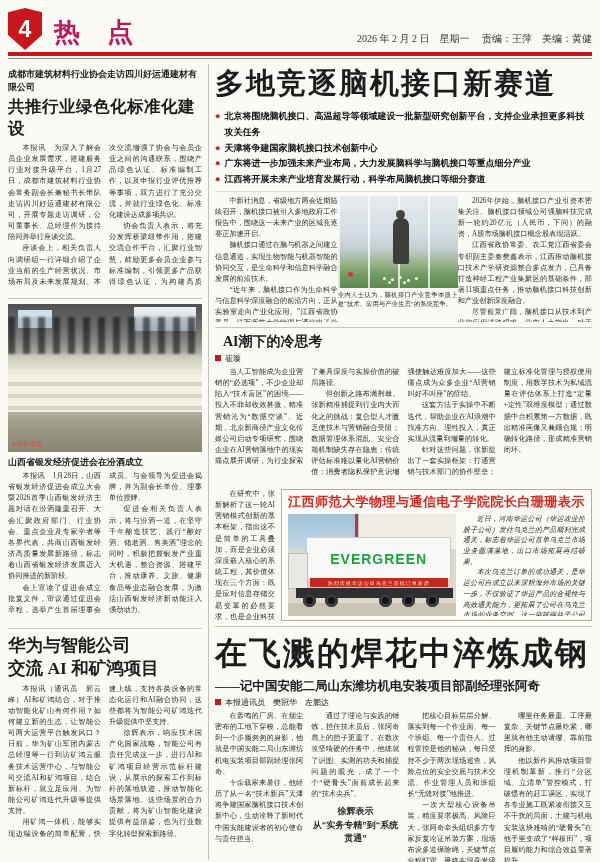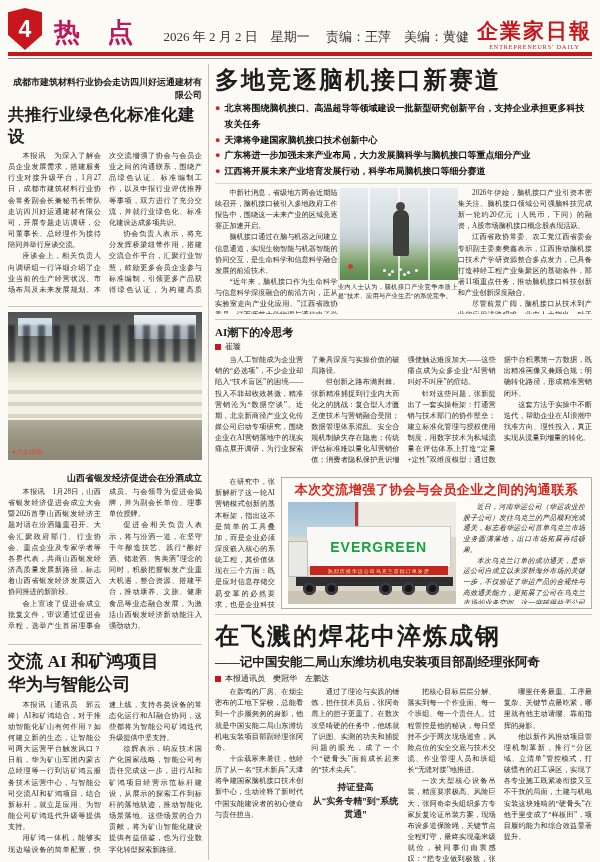--- a/index.html
+++ b/index.html
@@ -6,34 +6,34 @@
   .page{width:600px;height:862px;margin:0 auto;background:#fbfaf4;box-sizing:border-box;
         padding:6px 8px 0;font-family:"Liberation Serif",serif;color:#1c1c1c;overflow:hidden;position:relative;}
   
   header{display:flex;align-items:flex-end;height:44px;}
   .badge{width:34px;height:42px;background:#c8171c;color:#fff;
          clip-path:polygon(50% 0,100% 10%,100% 64%,50% 100%,0 64%,0 10%);
          display:flex;align-items:center;justify-content:center;
          font:bold 23px "Liberation Sans",sans-serif;}
   .section-title{font:900 26px "Liberation Sans",sans-serif;letter-spacing:10px;margin-left:12px;color:#be185d;}
   .head-right{margin-left:auto;display:flex;align-items:flex-end;gap:8px;}
-  .dateline{font-size:13px;color:#333;margin-bottom:4px;white-space:nowrap;}
+  .dateline{font-size:10px;color:#333;margin-bottom:4px;white-space:nowrap;}
   .masthead{text-align:center;line-height:1;}
   .logo{color:#c8171c;font-weight:900;font-size:21px;letter-spacing:2px;}
   .logo-en{color:#c8171c;font-size:6px;letter-spacing:1px;margin-top:2px;}
   .red-rule{border-top:4px solid #c8171c;border-bottom:1px solid #8a8a8a;height:2px;margin:2px 0 5px;}
   
   .content{display:flex;height:796px;}
   aside{width:194px;flex:none;}
   .vr{width:1px;background:#c6c2b8;margin:0 6px;flex:none;}
   main{flex:1;min-width:0;}
   .hsep{border-top:1px solid #c9c5ba;margin:5px 0;}
   .hsep-light{border-top:1px solid #ddd8cc;margin:3px 0 4px;}
   
-  .kicker{font:bold 9px "Liberation Sans",sans-serif;margin:12px 0 2px;text-align:right;}
+  .kicker{font:bold 9px "Liberation Sans",sans-serif;margin:4px 0 2px;}
   .body{font-size:7.2px;line-height:1.55;text-align:justify;color:#2a2a2a;}
   .body p{margin:0;text-indent:2em;}
   .cols2{column-count:2;column-gap:8px;overflow:hidden;}
   .byline{font:8px "Liberation Sans",sans-serif;color:#222;margin:2px 0 3px;display:flex;align-items:center;gap:4px;}
   .redsq{width:6px;height:6px;background:#c8171c;display:inline-block;flex:none;}
   
   .hl-a{font-size:16.5px;font-weight:900;margin:1px 0 3px;letter-spacing:.5px;}
   .a-body{height:150px;}
   .conf{height:148px;position:relative;overflow:hidden;margin-bottom:3px;
     background:linear-gradient(180deg,#4e5052 0%,#6a6c66 14%,#8e9086 24%,#c7c5b6 34%,#eceadb 46%,#dcd9c9 58%,#b2af9f 72%,#96937f 86%,#8a8777 100%);}
@@ -43,39 +43,39 @@
   .conf .screen{position:absolute;left:5%;top:4%;width:34px;height:18px;background:#cfe0ea;}
   .conf .tables{position:absolute;left:0;right:0;top:47%;height:26%;
     background:repeating-linear-gradient(180deg,#f3f1e4 0 8px,#d8d5c5 8px 12px);}
   .conf .tag{position:absolute;left:4px;bottom:3px;color:#e8493a;font:6.5px "Liberation Sans",sans-serif;}
   .hl-b{font-size:19px;font-weight:900;line-height:1.25;margin:1px 0 3px;}
   .b-body{height:152px;}
   .hl-c{font-size:17.5px;font-weight:900;line-height:1.3;margin:2px 0 4px;}
   .hl-c span{display:block;}
   .c-body{height:164px;}
   
-  .hl-main{font-size:24px;font-weight:900;letter-spacing:2px;margin:0 0 5px;text-align:left;}
+  .hl-main{font-size:29px;font-weight:900;letter-spacing:2px;margin:0 0 5px;text-align:left;}
   .bullets{list-style:none;margin:0;padding:0;}
   .bullets li{display:flex;gap:4px;font:bold 9px "Liberation Sans",sans-serif;line-height:1.75;color:#111;}
   .bullets .dot{color:#d2251d;flex:none;}
   .bci-body{display:flex;height:126px;overflow:hidden;}
   .bci-c1{flex:1.05;min-width:0;}
   .bci-mid{width:120px;flex:none;}
   .bci-c3{flex:1.15;min-width:0;}
   .bciph{height:92px;position:relative;overflow:hidden;
     background:linear-gradient(180deg,#e7ecef 0%,#d4dde2 40%,#c2cdd0 58%,#9db58e 72%,#6f9a60 86%,#5e8a52 100%);}
   .bciph .glass{position:absolute;inset:0;background:repeating-linear-gradient(90deg,rgba(255,255,255,.75) 0 2px,transparent 2px 30px);}
   .bciph .figure{position:absolute;left:46%;top:24%;width:16px;height:46px;background:#3c3f3a;border-radius:7px 7px 2px 2px;}
   .bciph .head{position:absolute;left:48.5%;top:15%;width:9px;height:9px;border-radius:50%;background:#4a443c;}
   .bciph .reddot{position:absolute;left:9%;bottom:12%;width:5px;height:5px;border-radius:50%;background:#d33;}
   .bciph .ball{position:absolute;left:38%;bottom:8%;width:3px;height:3px;border-radius:50%;background:#fff;
     box-shadow:8px 1px 0 #fff,16px -1px 0 #fff,24px 2px 0 #fff,32px 0 0 #fff,5px 4px 0 #fff,20px 4px 0 #fff;}
   .bci-cap{font-size:6.4px;line-height:1.5;margin-top:2px;text-align:justify;color:#333;}
   
-  .hl-ai{font-size:11px;font-weight:900;line-height:1.3;margin:1px 0 2px;}
+  .hl-ai{font-size:14px;font-weight:900;line-height:1.3;margin:1px 8px 2px;}
   .hl-ai span{display:block;}
   .ai-flow{column-count:4;column-gap:8px;height:118px;overflow:hidden;}
   .ai-row{display:flex;gap:6px;height:132px;margin-top:4px;}
   .ai-cont{width:60px;flex:none;overflow:hidden;}
   .box{flex:1;border:1px solid #b4ae9f;padding:3px 6px 4px;overflow:hidden;background:#fcfbf6;}
   .box-h{color:#d7261d;font-weight:900;font-size:13px;text-align:center;white-space:nowrap;letter-spacing:.5px;}
   .box-row{display:flex;gap:7px;margin-top:3px;}
   .truck{width:168px;height:102px;flex:none;position:relative;background:#ddd8cb;overflow:hidden;}
   .t-sky{position:absolute;left:0;top:0;width:42%;height:34%;background:linear-gradient(180deg,#9fc0d8,#c3d7e4);}
   .t-wall{position:absolute;right:0;top:0;width:58%;height:34%;background:#efece3;}
@@ -87,21 +87,21 @@
          font:5px "Liberation Sans",sans-serif;display:flex;align-items:center;justify-content:center;
          letter-spacing:1px;white-space:nowrap;overflow:hidden;}
   .t-cab{position:absolute;left:0;top:38%;width:11%;height:34%;background:#e8e8e4;border:1px solid #bbb;}
   .t-chassis{position:absolute;left:5%;right:2%;top:73%;height:9%;background:#2f2f31;}
   .t-ground{position:absolute;left:0;right:0;bottom:0;height:13%;background:#c9c4b4;}
   .wheel{position:absolute;bottom:9%;width:13px;height:13px;border-radius:50%;background:#141416;box-shadow:inset 0 0 0 3px #3c3c40;}
   .w1{left:9%;} .w2{left:22%;} .w3{left:54%;} .w4{left:68%;} .w5{left:82%;}
   .box-text{flex:1;font-size:6.9px;font-style:italic;line-height:1.55;height:102px;overflow:hidden;text-align:justify;}
   .box-text p{margin:0;text-indent:2em;}
   
-  .hl-w{font-size:24px;font-weight:900;letter-spacing:2px;margin:0;}
+  .hl-w{font-size:32px;font-weight:900;letter-spacing:2px;margin:0;}
   .sub-w{font-size:12.5px;font-weight:bold;margin:2px 0 2px;}
   .w-cols{display:flex;gap:8px;height:192px;overflow:hidden;}
   .w-col{flex:1;min-width:0;}
   .w-sub{text-align:center;font:bold 9px "Liberation Sans",sans-serif;line-height:1.5;margin:5px 0 4px;}
   .w-sub span{display:block;text-indent:0;}
 </style>
 </head>
 <body>
 
 <div class="page">
@@ -109,24 +109,20 @@
   <header>
     <div class="badge">
       <span>4</span>
     </div>
     <div class="section-title">热 点</div>
     <div class="head-right">
       <div class="dateline">
         <span>2026 年 2 月 2 日　星期一</span>　
         <span>责编：王萍　美编：黄健</span>
       </div>
-      <div class="masthead">
-        <div class="logo">企業家日報</div>
-        <div class="logo-en">ENTREPRENEURS' DAILY</div>
-      </div>
     </div>
   </header>
   <div class="red-rule"></div>
 
   <div class="content">
 
     <aside>
 
       <article>
         <div class="kicker">成都市建筑材料行业协会走访四川好运通建材有限公司</div>
@@ -153,22 +149,22 @@
           <p>本报讯　1月28日，山西省银发经济促进会成立大会暨2026首季山西银发经济主题对话在汾酒隆重召开。大会汇聚政府部门、行业协会、重点企业及专家学者等各界代表，共商山西银发经济高质量发展新路径，标志着山西省银发经济发展迈入协同推进的新阶段。</p>
           <p>会上宣读了促进会成立批复文件，审议通过促进会章程，选举产生首届理事会成员。与会领导为促进会揭牌，并为副会长单位、理事单位授牌。</p>
           <p>促进会相关负责人表示，将与汾酒一道，在坚守千年酿造技艺、践行“酿好酒、储老酒、售美酒”理念的同时，积极把握银发产业重大机遇，整合资源、搭建平台，推动康养、文旅、健康食品等业态融合发展，为激活山西银发经济新动能注入强劲动力。</p>
         </div>
       </article>
 
       <div class="hsep"></div>
 
       <article>
         <div class="hl-c">
+          <span>华为与智能公司</span>
           <span>交流 AI 和矿鸿项目</span>
-          <span>华为与智能公司</span>
         </div>
         <div class="body cols2 c-body">
           <p>本报讯（通讯员　郭云峰）AI和矿鸿结合，对于推动智能化矿山有何作用？如何建立新的生态，让智能公司两大运营平台触发风口？日前，华为矿山军团内蒙古总经理等一行到访矿鸿云服务技术运营中心，与智能公司交流AI和矿鸿项目，结合新标杆，就立足应用、为智能公司矿鸿迭代升级等提供支持。</p>
           <p>用矿鸿一体机，能够实现边端设备的简单配置，快速上线，支持各类设备的常态化运行和AI融合协同，这些都将为智能公司矿鸿迭代升级提供中坚支持。</p>
           <p>徐辉表示，响应技术国产化国家战略，智能公司有责任完成这一步，进行AI和矿鸿项目经营示范标杆建设，从展示的探索工作到标杆的落地轨迹，推动智能化场景落地。这些场景的合力贡献，将为矿山智能化建设提供有益借鉴，也为行业数字化转型探索新路径。</p>
         </div>
       </article>
 
     </aside>
 
@@ -228,31 +224,31 @@
         <h2 class="hl-ai">
           <span>AI潮下的冷思考</span>
         </h2>
         <div class="byline">
           <span class="redsq"></span>
           <span>崔璇</span>
         </div>
         <div class="ai-flow body">
           <p>当人工智能成为企业营销的“必选项”，不少企业却陷入“技术盲区”的困境——投入不菲却收效甚微，精准营销沦为“数据空谈”。近期，北京新商径产业文化传媒公司启动专项研究，围绕企业在AI营销落地中的现实痛点展开调研，为行业探索了兼具深度与实操价值的破局路径。</p>
           <p>但创新之路布满荆棘。张新精准捕捉到行业内大而化之的挑战：复合型人才匮乏使技术与营销融合受阻；数据管理体系混乱、安全合规机制缺失存在隐患；传统评估标准难以量化AI营销价值；消费者隐私保护意识增强使触达难度加大——这些痛点成为众多企业“AI营销叫好不叫座”的症结。</p>
+          <p>这套方法于实操中不断迭代，帮助企业在AI浪潮中找准方向、理性投入，真正实现从流量到增量的转化。</p>
           <p>针对这些问题，张新提出了一套实操框架：打通营销与技术部门的协作壁垒；建立标准化管理与授权使用制度，用数字技术为私域流量在评估体系上打造“定量+定性”双维度模型；通过数据中台积累第一方数据，既出精准画像又兼顾合规；明确转化路径，形成精准营销闭环。</p>
-          <p>这套方法于实操中不断迭代，帮助企业在AI浪潮中找准方向、理性投入，真正实现从流量到增量的转化。</p>
         </div>
         <div class="ai-row">
           <div class="ai-cont body">
             <p>在研究中，张新解析了这一轮AI营销模式创新的基本框架，指出这不是简单的工具叠加，而是企业必须深度嵌入核心的系统工程，其价值体现在三个方面：既是应对信息存储交易变革的必然要求，也是企业科技化获取竞争优势的关键。</p>
 
           </div>
 
           <section class="box">
-            <div class="box-h">本次交流增强了协会与会员企业之间的沟通联系</div>
+            <div class="box-h">江西师范大学物理与通信电子学院院长白珊珊表示</div>
             <div class="box-row">
               <div class="truck">
                 <div class="t-sky"></div>
                 <div class="t-wall"></div>
                 <div class="t-redpost"></div>
                 <div class="t-box">
                   <span class="t-brand">EVERGREEN</span>
                 </div>
                 <div class="t-banner">热烈庆祝华运公司乌克兰首批订单发货</div>
                 <div class="t-cab"></div>
@@ -284,21 +280,21 @@
         </div>
         <div class="w-cols body">
           <div class="w-col">
             <p>在轰鸣的厂房、在烟尘密布的工地下穿梭，总能看到一个步履匆匆的身影，他就是中国安能二局山东潍坊机电安装项目部副经理张阿奇。</p>
             <p>十余载寒来暑往，他经历了从一名“技术新兵”天津将争建国家脑机接口技术创新中心，生动诠释了新时代中国安能建设者的初心使命与责任担当。</p>
 
           </div>
           <div class="w-col">
             <p>通过了理论与实践的锤炼，担任技术员后，张阿奇肩上的担子更重了。在数次攻坚啃硬的任务中，他练就了识图、实测的功夫和捕捉问题的眼光，成了一个个“硬骨头”面前成长起来的“技术尖兵”。</p>
             <div class="w-sub">
-              <span>持证登高</span>
+              <span>徐辉表示</span>
               <span>从“实务专精”到“系统贯通”</span>
             </div>
 
           </div>
           <div class="w-col">
             <p>把核心目标层层分解、落实到每一个作业面、每一个班组、每一个责任人。过程管控是他的秘诀，每日坚持不少于两次现场巡查，风险点位的安全交底与技术交流、作业管理人员和班组长“无缝对接”地推进。</p>
             <p>一次大型核心设备吊装，精度要求极高、风险巨大，张阿奇牵头组织多方专家反复论证吊装方案，现场布设多道保险绳，关键节点全程盯守，最终实现毫米级就位，被同事们由衷感叹：“把专业做到极致，张阿奇名不虚传！”</p>
 
           </div>
           <div class="w-col">

